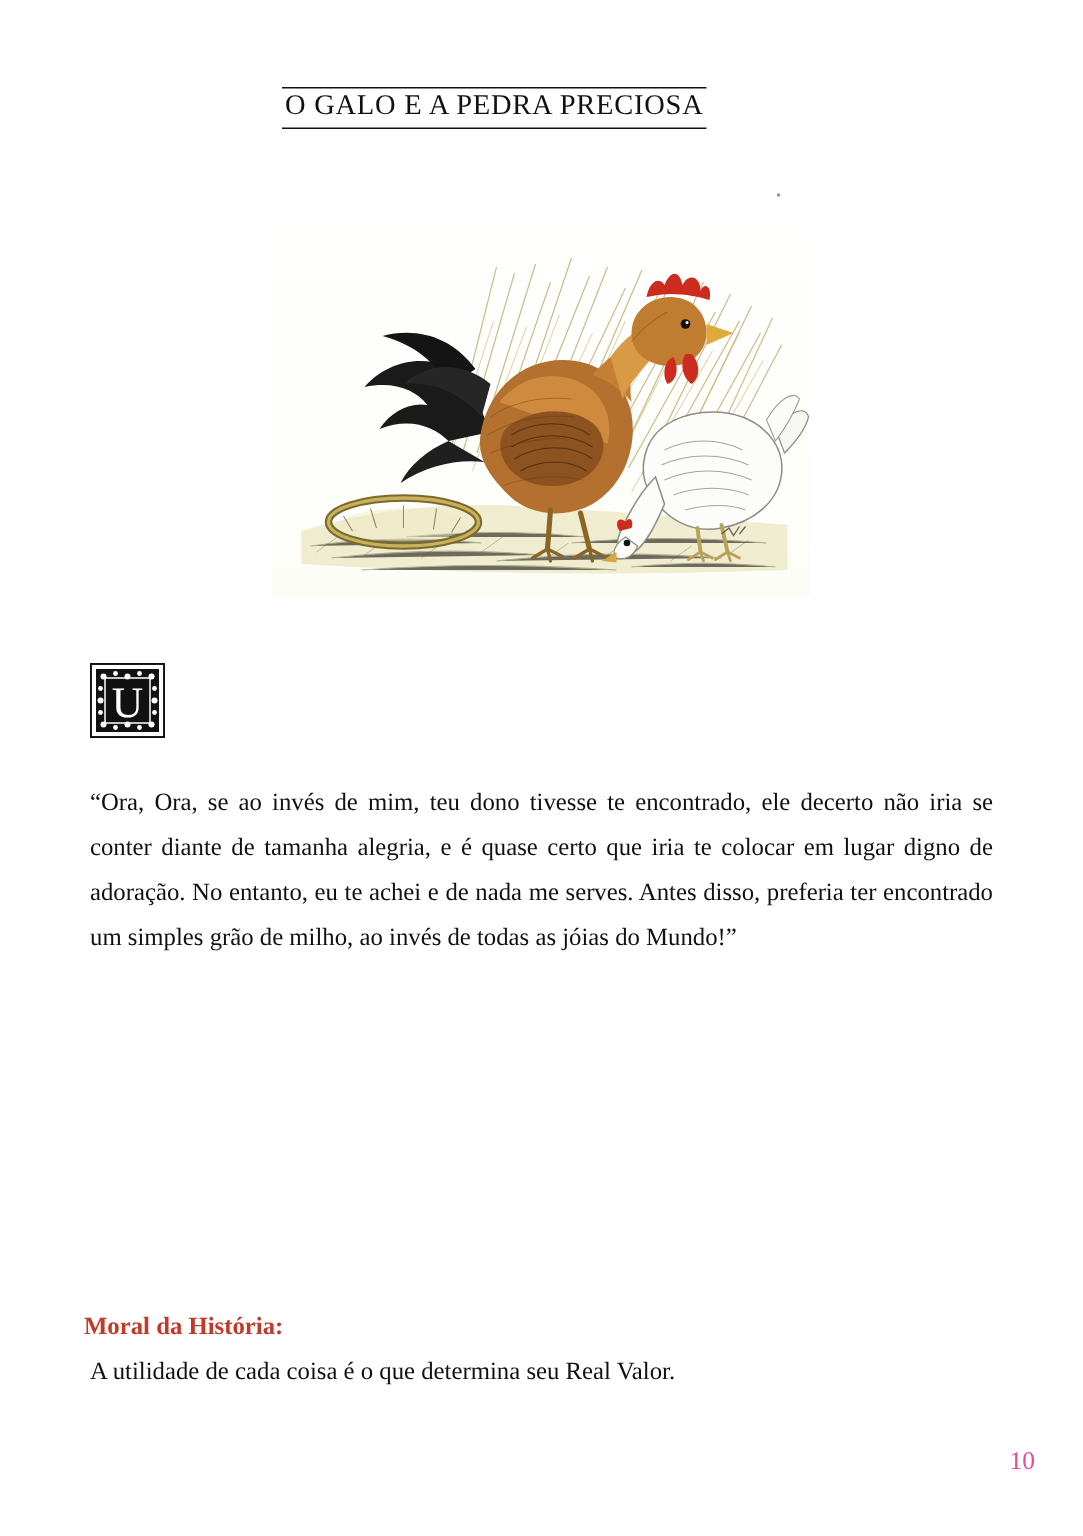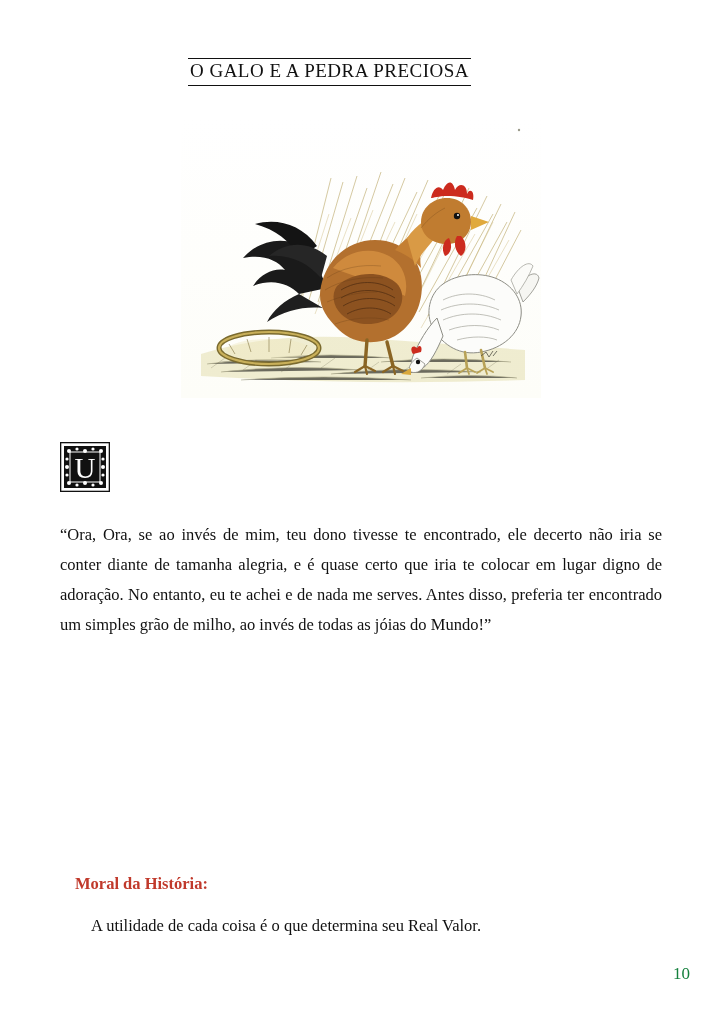--- a/index.html
+++ b/index.html
@@ -79,46 +79,46 @@
     width: 50px;
     height: 50px;
     margin: 2px 6px 0 0;
     position: relative;
   }
   .dropcap svg { display: block; }
 
   
   .moral {
     position: absolute;
-    left: 75px;
+    left: 56px;
     top: 872px;
     width: 602px;
   }
   .moral-title {
     font-family: "Liberation Serif", serif;
     font-weight: bold;
     font-size: 16.5px;
     color: #c0392b;
     margin: 0 0 2px 0;
     line-height: 1.5;
   }
   .moral-text {
     font-size: 16.5px;
     line-height: 1.6;
-    margin: 16px;
+    margin: 4px;
     color: #111;
   }
 
   
   .page-number {
     position: absolute;
     right: 32px;
     bottom: 40px;
     font-size: 17px;
-    color: #15803d;
+    color: #ec4899;
   }
 </style>
 </head>
 <body>
 
 <div class="page">
 
   <div class="title-wrap">
     <span class="title">O GALO E A PEDRA PRECIOSA</span>
   </div>

